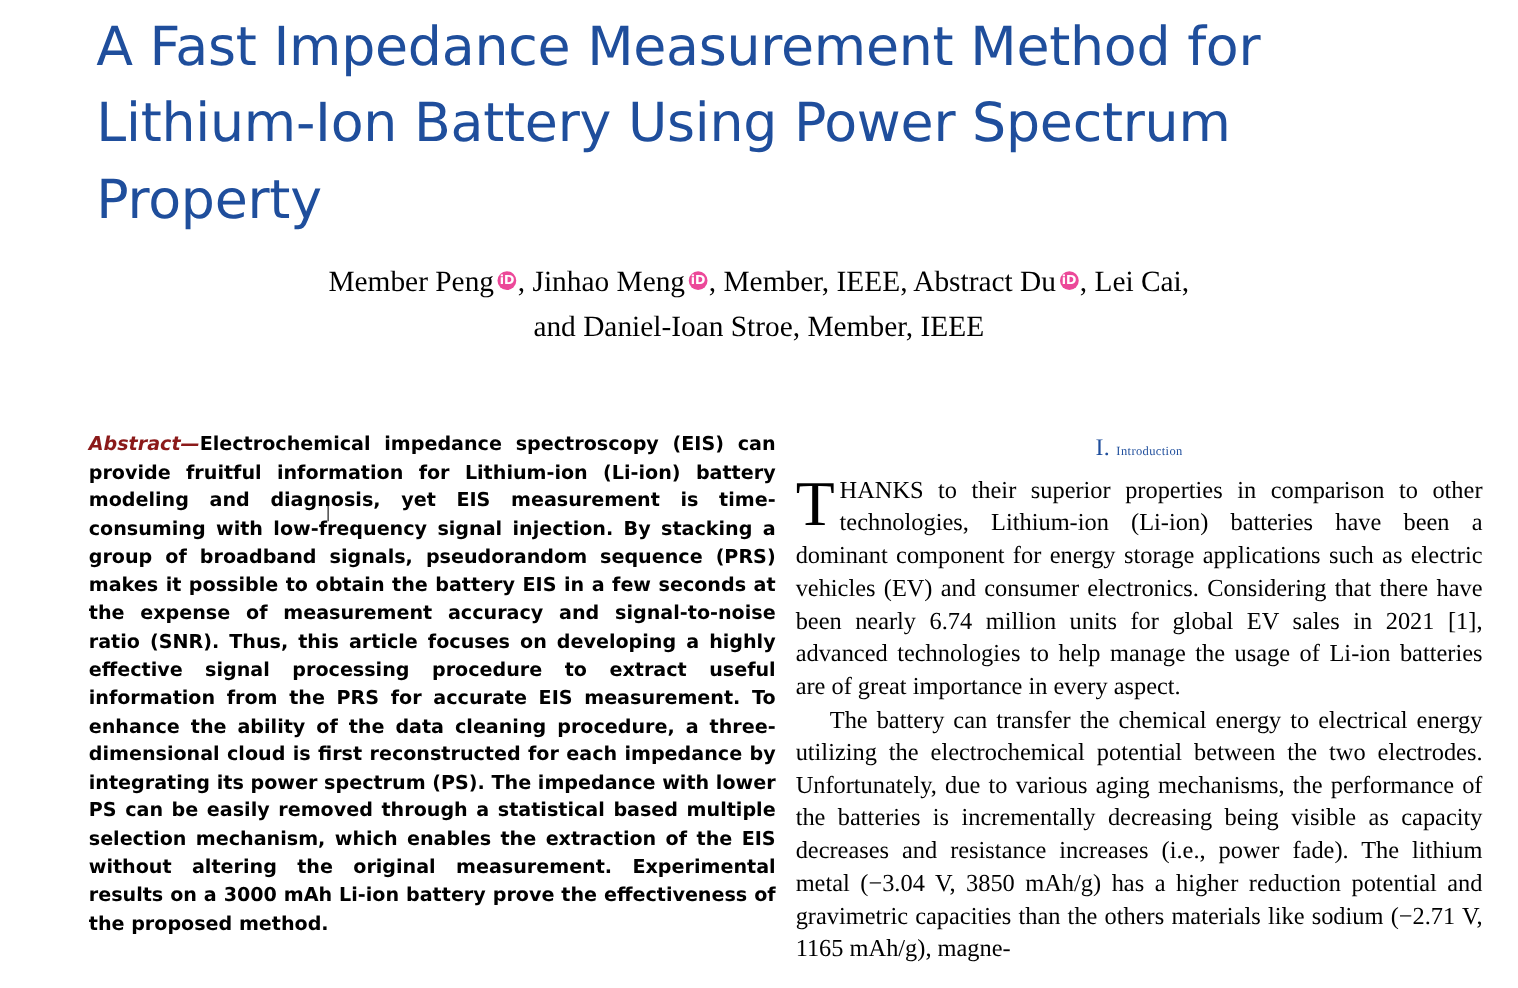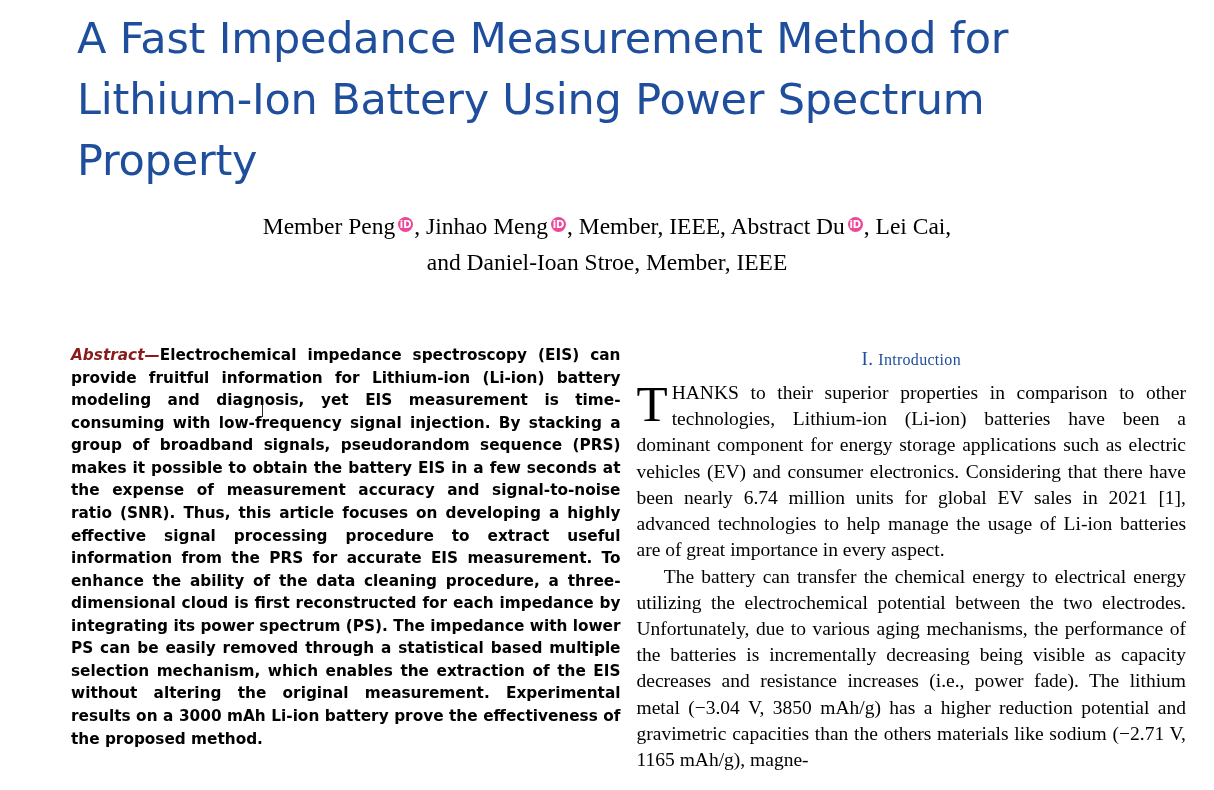--- a/index.html
+++ b/index.html
@@ -94,21 +94,21 @@
   
   .section-head {
     text-align: center;
     color: #1f4e9c;
     font-family: "Liberation Serif", serif;
     font-size: 19px;
     letter-spacing: 0.3px;
     margin: 4px 0 10px 0;
   }
   .section-head .smallcaps {
-    font-size: 16px;
+    font-size: 10px;
   }
   .body-text {
     font-family: "Liberation Serif", serif;
     font-size: 19.5px;
     line-height: 1.345;
     text-align: justify;
     hyphens: auto;
   }
   .body-text p {
     margin: 0;

